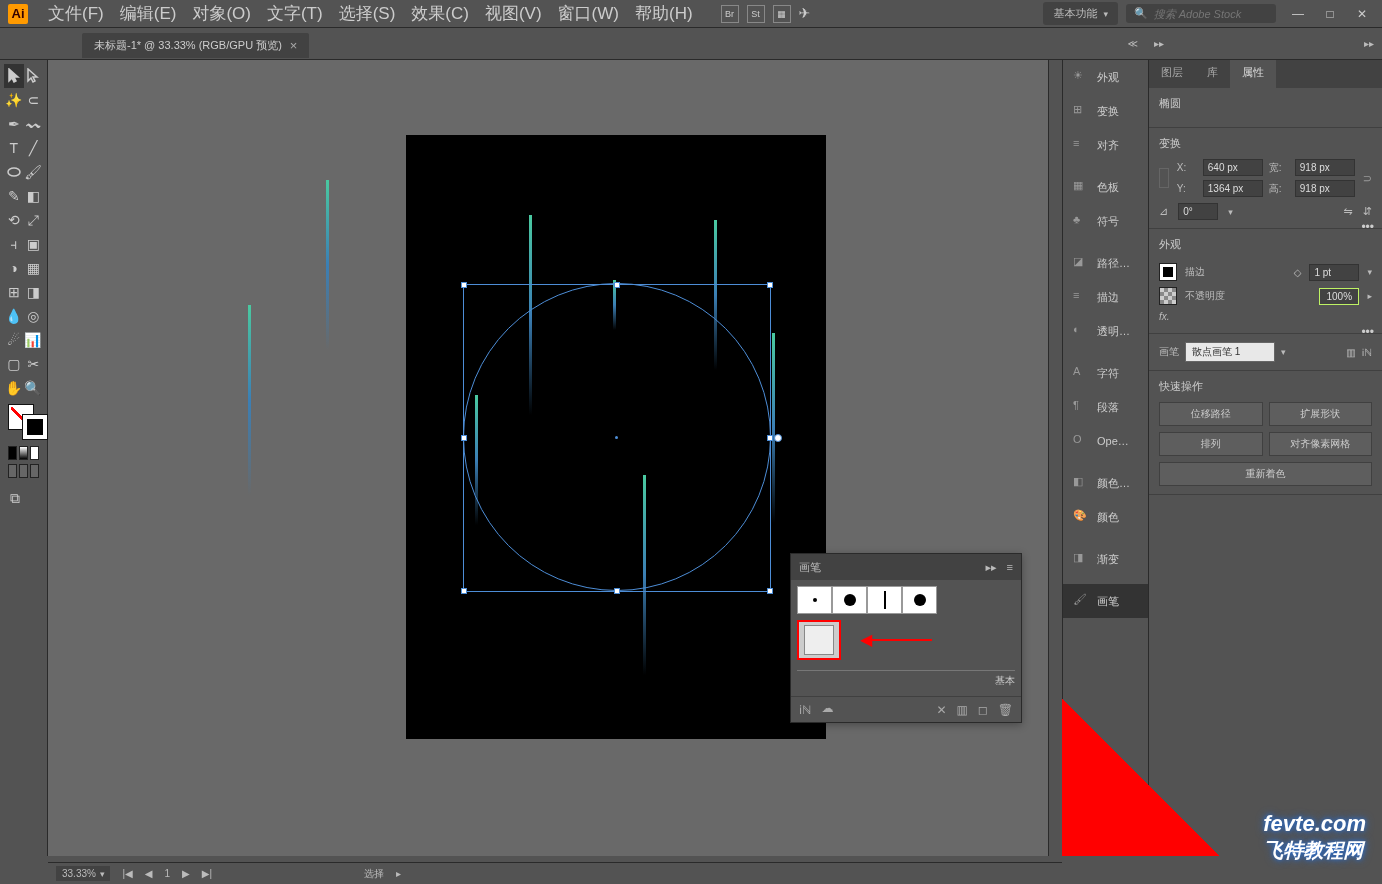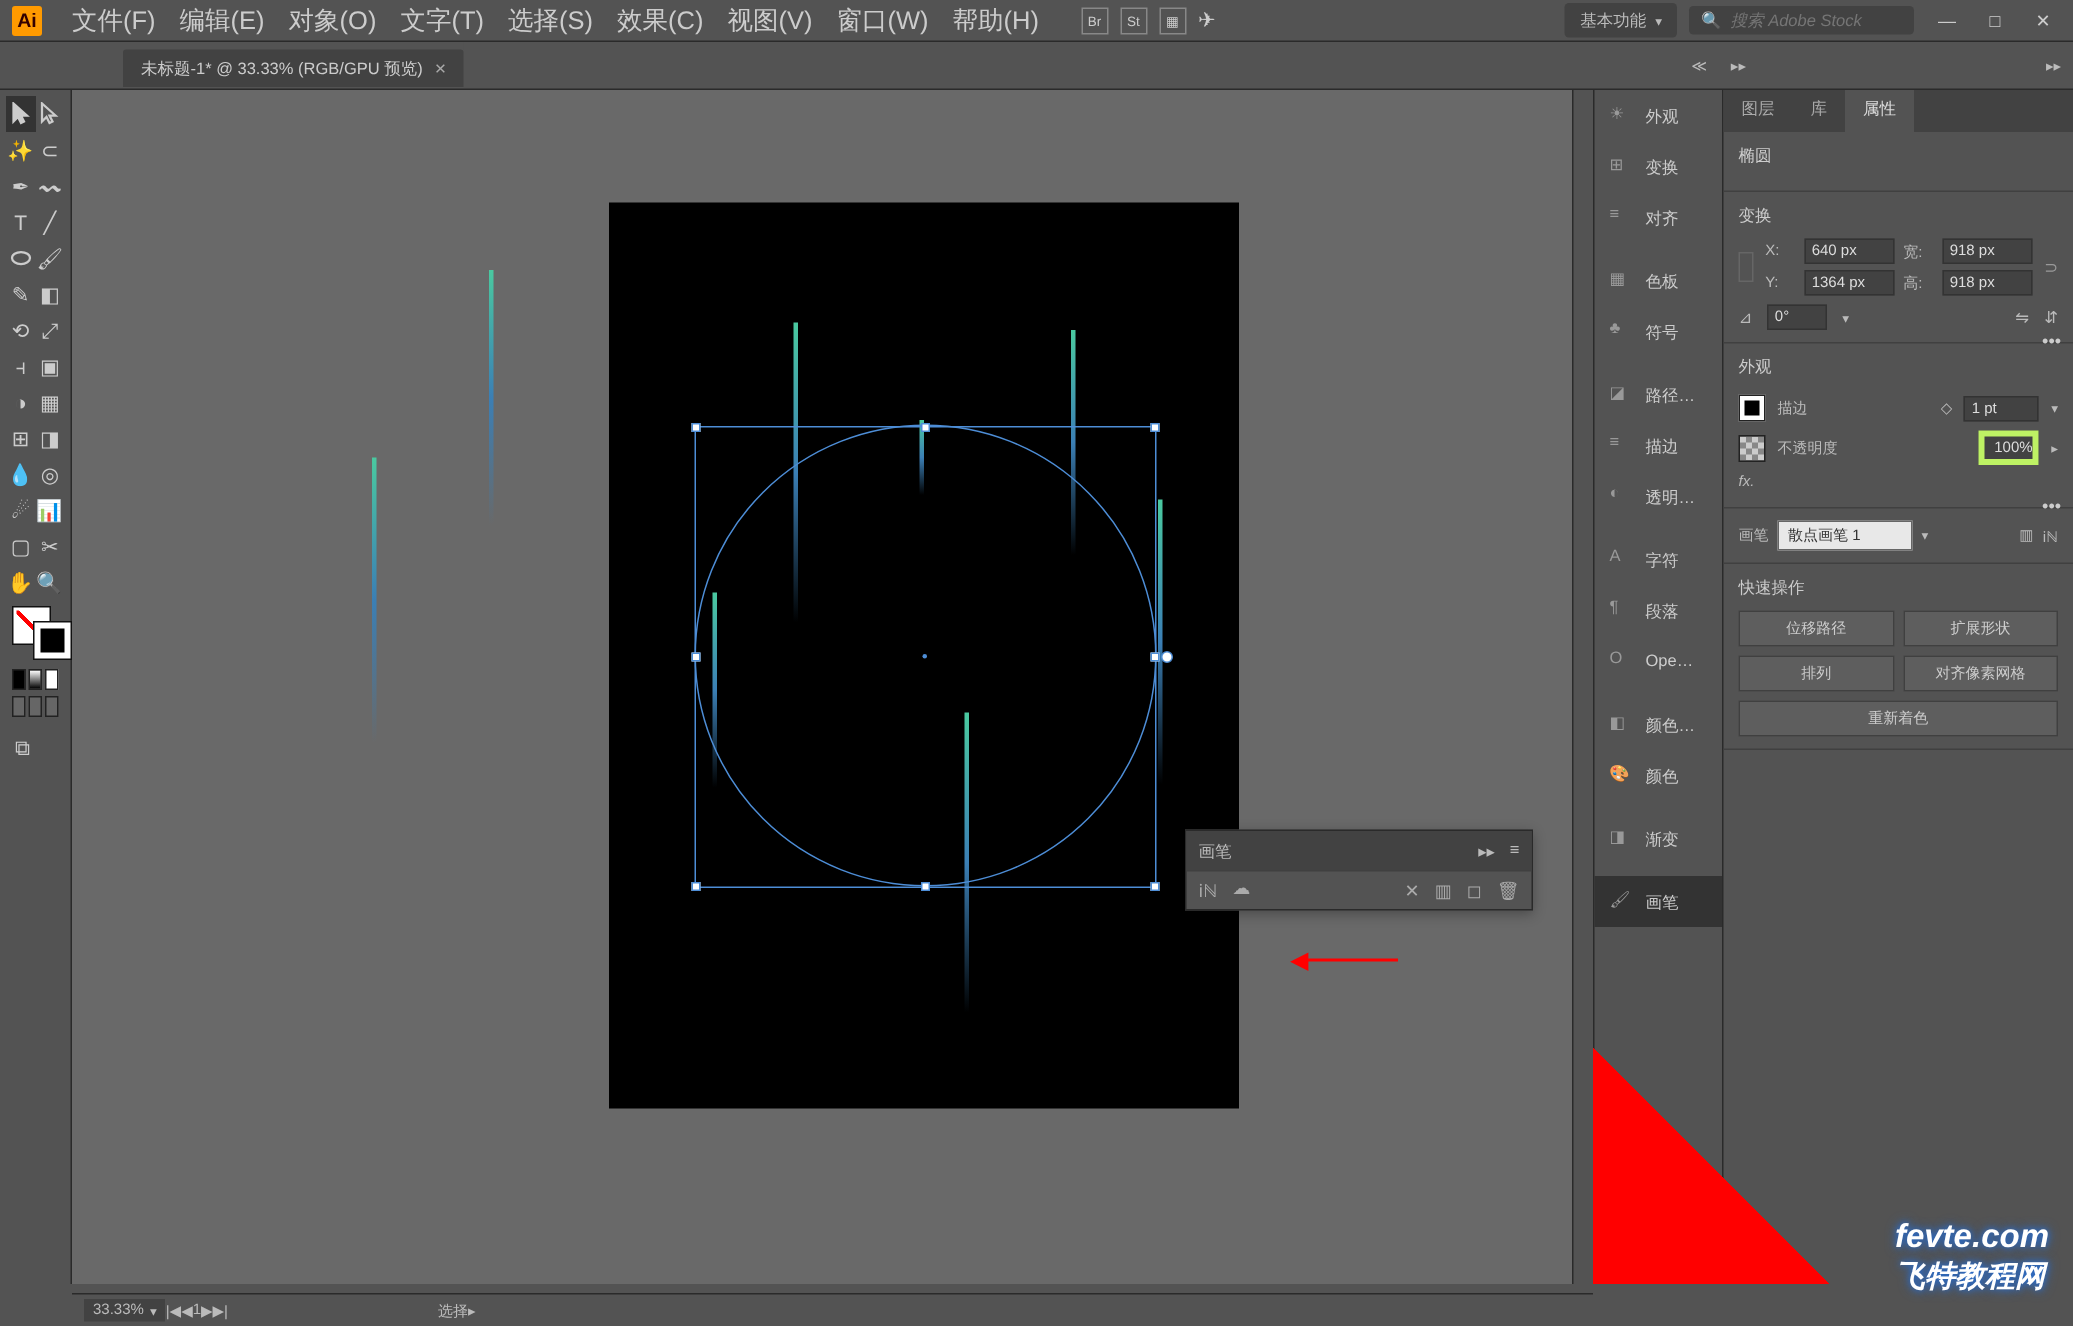--- a/index.html
+++ b/index.html
@@ -58,41 +58,41 @@
 .xform-ref{display:flex;align-items:center;gap:10px;margin-top:6px}
 .ref-grid{width:20px;height:20px;background:#535353;border:1px solid #666;position:relative}
 .appear-row{display:flex;align-items:center;gap:8px;padding:3px 0;font-size:10px}
 .sw-box{width:18px;height:18px;border:1px solid #222;position:relative}
 .sw-nofill{background:#fff}
 .sw-nofill::after{content:"";position:absolute;inset:0;background:linear-gradient(45deg,transparent 44%,red 44%,red 56%,transparent 56%)}
 .sw-stroke{background:#fff}
 .sw-stroke::after{content:"";position:absolute;inset:3px;background:#000}
 .sw-checker{background:repeating-conic-gradient(#888 0 25%,#ccc 0 50%) 0 0/8px 8px}
 .pt-sel{background:#424242;border:1px solid #333;color:#ddd;padding:2px 4px;font-size:10px;width:50px}
-.opac-box{background:#424242;border:4px solid #bef264;color:#ddd;padding:2px 6px;font-size:10px;width:40px}
+.opac-box{background:#424242;border:1px solid #bef264;color:#ddd;padding:2px 6px;font-size:10px;width:40px}
 .brush-row{display:flex;align-items:center;gap:6px;font-size:10px}
 .brush-sel{background:#e8e8e8;color:#333;padding:2px 6px;font-size:10px;width:90px;border:1px solid #666}
 .quick-btns{display:flex;flex-wrap:wrap;gap:6px}
 .q-btn{flex:1;min-width:90px;background:#5e5e5e;border:1px solid #404040;color:#ccc;font-size:10px;padding:4px;text-align:center;cursor:pointer}
 .q-btn.wide{min-width:190px}
 .float-panel{position:absolute;left:790px;top:553px;width:232px;background:#535353;border:1px solid #2a2a2a;box-shadow:0 2px 8px rgba(0,0,0,0.3)}
 .fp-head{height:26px;background:#424242;display:flex;align-items:center;padding:0 8px;gap:10px;font-size:11px}
 .fp-body{padding:6px;background:#535353}
 .brush-swatches{display:flex;gap:0;background:#fff;width:140px}
 .bsw{width:35px;height:28px;border:1px solid #999;display:flex;align-items:center;justify-content:center;background:#fff}
 .bdot{width:4px;height:4px;background:#000;border-radius:50%}
 .bdot.big{width:12px;height:12px}
 .bdot.line{width:2px;height:18px;border-radius:0}
 .custom-brush{width:44px;height:40px;border:2px solid red;background:#ccc;margin-top:6px;display:flex;align-items:center;justify-content:center}
 .custom-brush-inner{width:30px;height:30px;background:#eee;border:1px solid #888}
 .arrow-red{position:absolute;left:860px;top:630px;color:red;font-size:14px;display:flex;align-items:center}
 .arrow-line{width:60px;height:2px;background:red}
 .fp-foot{height:26px;display:flex;align-items:center;justify-content:space-between;padding:0 8px;border-top:1px solid #404040}
 .fp-ico{color:#aaa;font-size:12px;cursor:pointer}
-.status{position:absolute;bottom:0;left:0;right:0;height:22px;background:#535353;border-top:1px solid #2a2a2a;display:flex;align-items:center;padding:0 8px;font-size:10px;gap:0}
+.status{position:absolute;bottom:0;left:0;right:0;height:22px;background:#535353;border-top:1px solid #2a2a2a;display:flex;align-items:center;padding:0 8px;font-size:10px;gap:12px}
 .zoom-sel{background:#424242;padding:2px 6px;display:flex;align-items:center;gap:4px}
 .watermark{position:absolute;right:16px;bottom:20px;font-size:22px;font-weight:bold;font-style:italic;color:#fff;text-shadow:0 0 4px #2b6cc9,0 0 8px #2b6cc9}
 .watermark .cn{font-size:20px;color:#fff}
 .more-dots{position:absolute;right:8px;color:#ccc;font-size:12px}
 .chev{font-size:9px}
 </style>
 </head>
 <body>
 
 <div class="topbar">
@@ -405,20 +405,42 @@
   </div>
 </div>
 
 <div class="float-panel">
   <div class="fp-head">
     <span>画笔</span>
     <div class="spacer"></div>
     <span>▸▸</span>
     <span>≡</span>
   </div>
+  <div class="fp-body">
+    <div class="brush-swatches">
+      <div class="bsw">
+          <div class="bdot"></div>
+        </div>
+      <div class="bsw">
+          <div class="bdot big"></div>
+        </div>
+      <div class="bsw">
+          <div class="bdot line"></div>
+        </div>
+      <div class="bsw">
+          <div class="bdot big"></div>
+        </div>
+    </div>
+    <div class="custom-brush">
+      <div class="custom-brush-inner"></div>
+    </div>
+    <div style="height:20px;border-top:1px solid #777;margin-top:10px;display:flex;justify-content:flex-end;align-items:center;font-size:10px;color:#ccc">
+      <span>基本</span>
+    </div>
+  </div>
   <div class="fp-foot">
     <div style="display:flex;gap:10px">
       <span class="fp-ico">ℹℕ</span>
       <span class="fp-ico">☁</span>
     </div>
     <div style="display:flex;gap:10px">
       <span class="fp-ico">✕</span>
       <span class="fp-ico">▥</span>
       <span class="fp-ico">◻</span>
       <span class="fp-ico">🗑</span>

